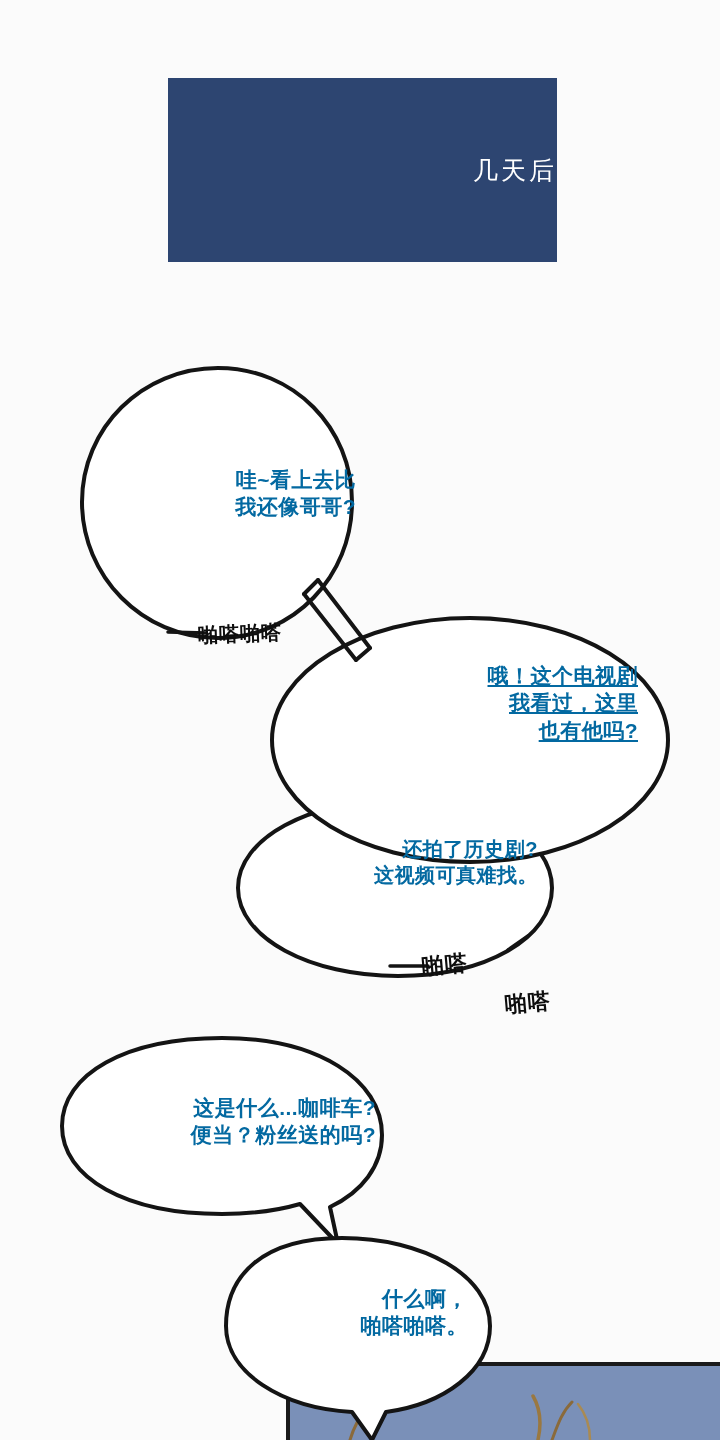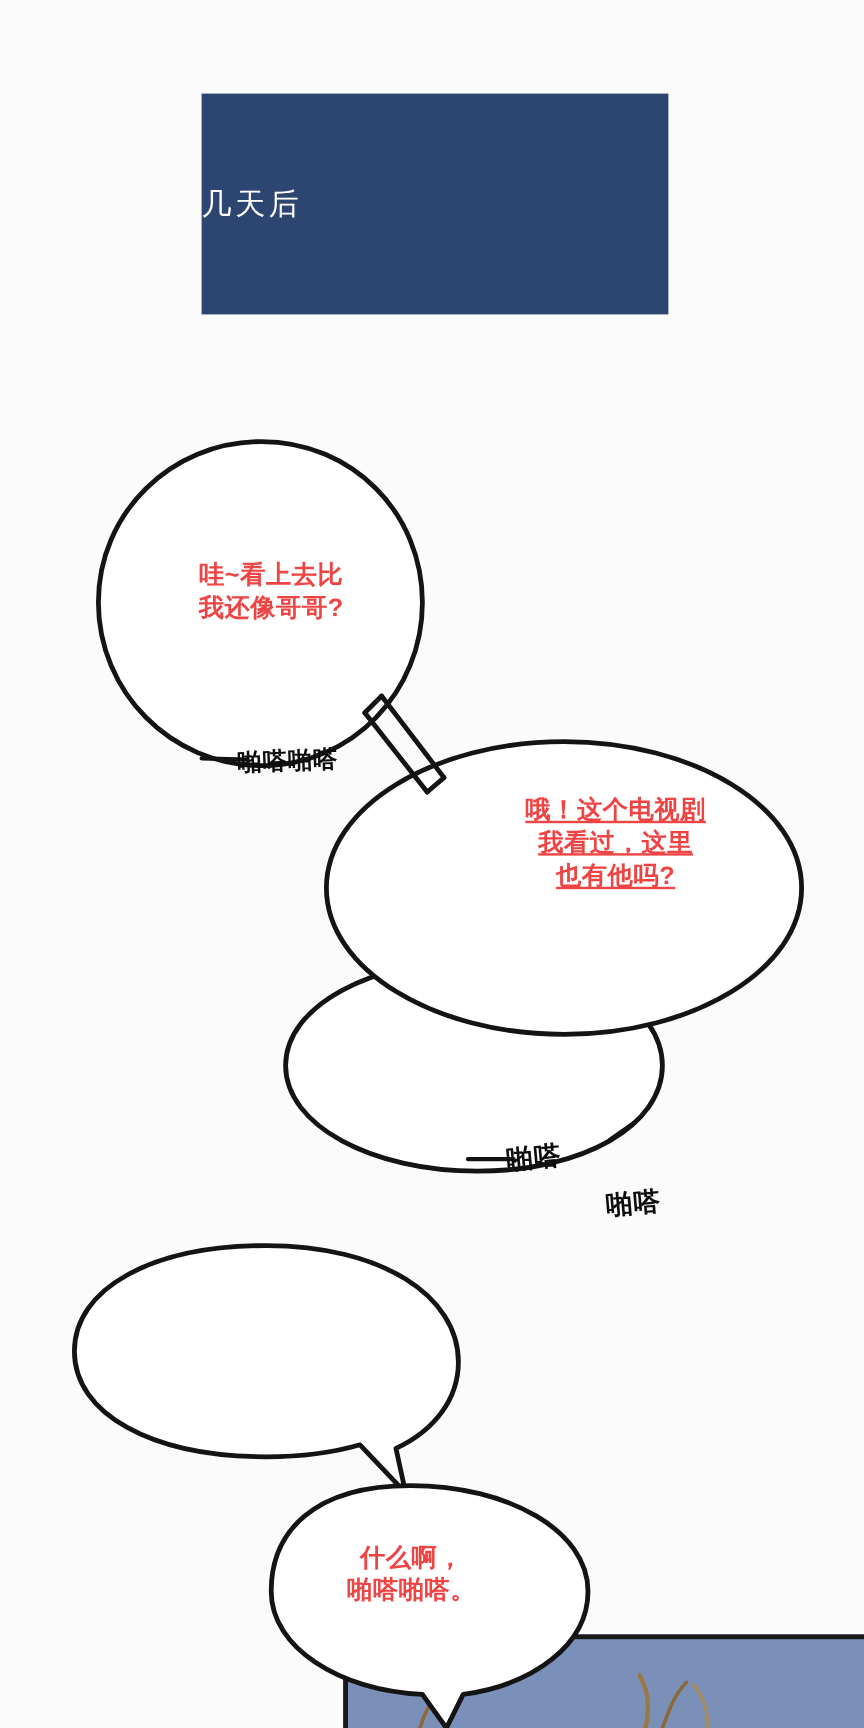--- a/index.html
+++ b/index.html
@@ -20,21 +20,21 @@
   
   .title-card {
     position: absolute;
     left: 168px;
     top: 78px;
     width: 389px;
     height: 184px;
     background: #2d4571;
     display: flex;
     align-items: center;
-    justify-content: flex-start;
+    justify-content: flex-end;
   }
   .title-card .title-text {
     color: #ffffff;
     font-size: 25px;
     letter-spacing: 3px;
     font-weight: 400;
     line-height: 1;
     user-select: none;
   }
 
@@ -57,24 +57,24 @@
     left: 0;
     top: 0;
     width: 720px;
     height: 1440px;
     pointer-events: none;
   }
 
   
   .btext {
     position: absolute;
-    color: #ef4444;
+    color: #0369a1;
     font-weight: 700;
     line-height: 1.30;
-    text-align: center;
+    text-align: right;
     white-space: pre;
     user-select: none;
     letter-spacing: 0.5px;
   }
   .btext.b1 { left: 96px;  top: 466px;  width: 260px; font-size: 21px; }
   .btext.b2 { left: 388px; top: 662px;  width: 250px; font-size: 21px; text-decoration: underline; }
   .btext.b3 { left: 268px; top: 836px;  width: 270px; font-size: 20px; }
   .btext.b4 { left: 66px;  top: 1094px; width: 310px; font-size: 21px; }
   .btext.b5 { left: 218px; top: 1285px; width: 250px; font-size: 21px; }
 
@@ -176,21 +176,25 @@
     </g>
   </svg>
 
   <div class="btext b1">哇~看上去比
 我还像哥哥?</div>
 
   <div class="btext b2">哦！这个电视剧
 我看过，这里
 也有他吗?</div>
 
-
+  <div class="btext b3">还拍了历史剧?
+这视频可真难找。</div>
+
+  <div class="btext b4">这是什么...咖啡车?
+便当？粉丝送的吗?</div>
 
   <div class="btext b5">什么啊，
 啪嗒啪嗒。</div>
 
   <div class="sfx s1">啪嗒啪嗒</div>
 
   <div class="sfx s2">啪嗒</div>
 
   <div class="sfx s3">啪嗒</div>
 

